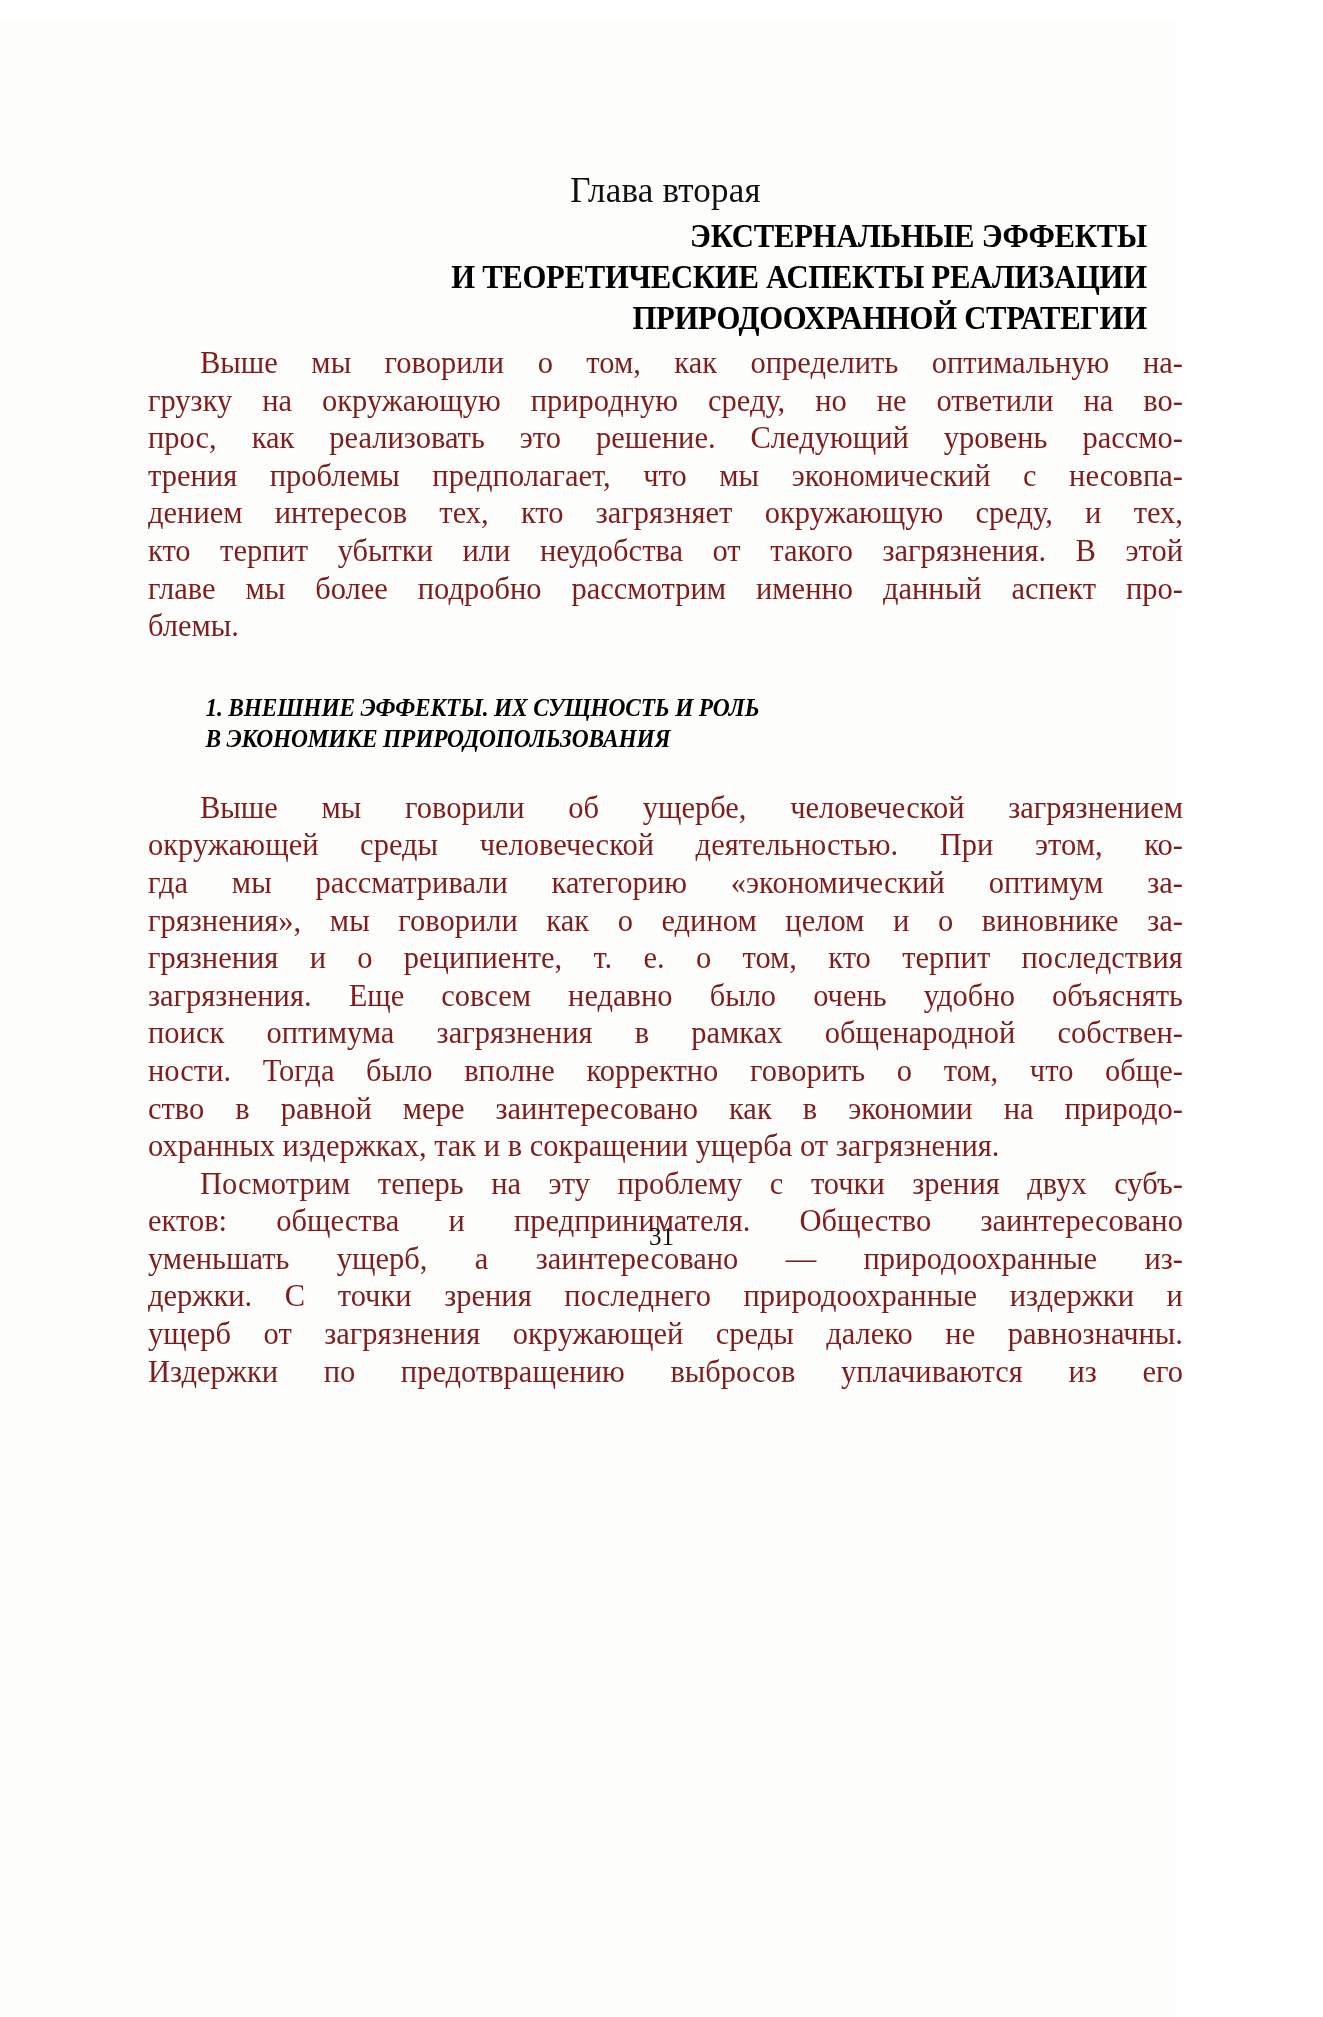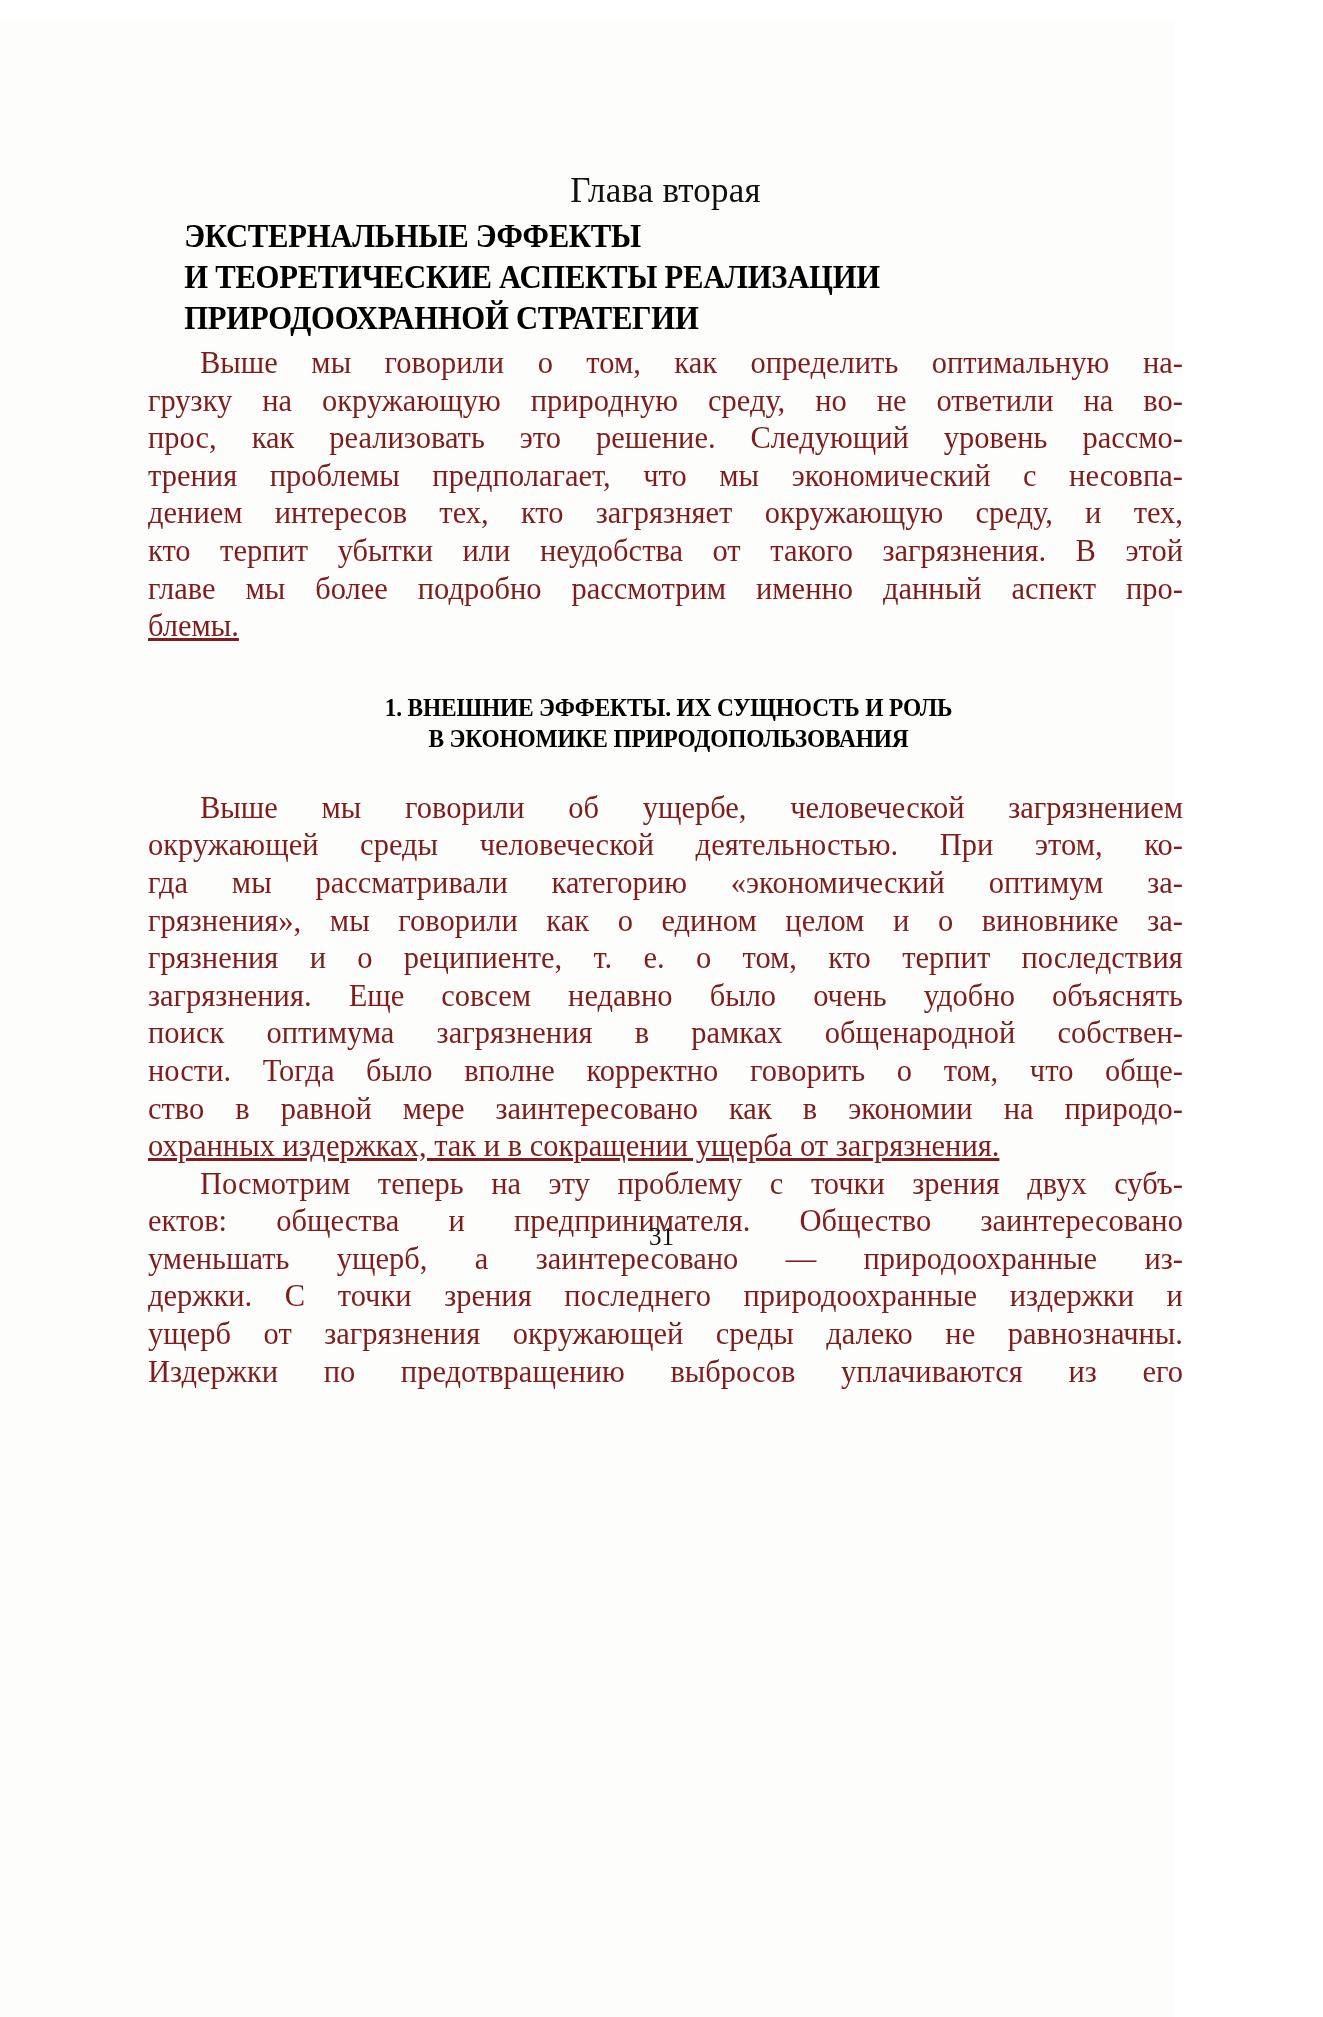--- a/index.html
+++ b/index.html
@@ -37,21 +37,21 @@
   .chapter-label {
     text-align: center;
     font-size: 35px;
     line-height: 42px;
     font-weight: 400;
     letter-spacing: 0.2px;
     margin: 0 0 4px 0;
     color: #111;
   }
   .chapter-title {
-    text-align: left;
+    text-align: right;
     margin: 0;
   }
   .chapter-title .tline {
     display: block;
     font-weight: 700;
     font-size: 33px;
     line-height: 41px;
     letter-spacing: -0.3px;
     transform: scaleX(0.93);
     transform-origin: center;
@@ -68,37 +68,36 @@
     font-size: 30.5px;
     line-height: 37.6px;
     white-space: pre;
     color: #7f1d1d;
   }
   .ln.just {
     justify-content: space-between;
   }
   .ln.last {
     justify-content: flex-start;
-    text-decoration: underline;
   }
   .ln.indent {
     padding-left: 52px;
   }
   .ln > span {
     white-space: pre;
   }
   .ln.last > span {
     white-space: pre;
   }
 
   
   .section-heading {
     margin: 46px 0 0 0;
-    text-align: center;
     padding-left: 6px;
+    font-style: italic;
   }
   .section-heading .sline {
     display: block;
     font-weight: 700;
     font-size: 26px;
     line-height: 31px;
     letter-spacing: -0.2px;
     transform: scaleX(0.9);
     transform-origin: center;
     color: #000;

